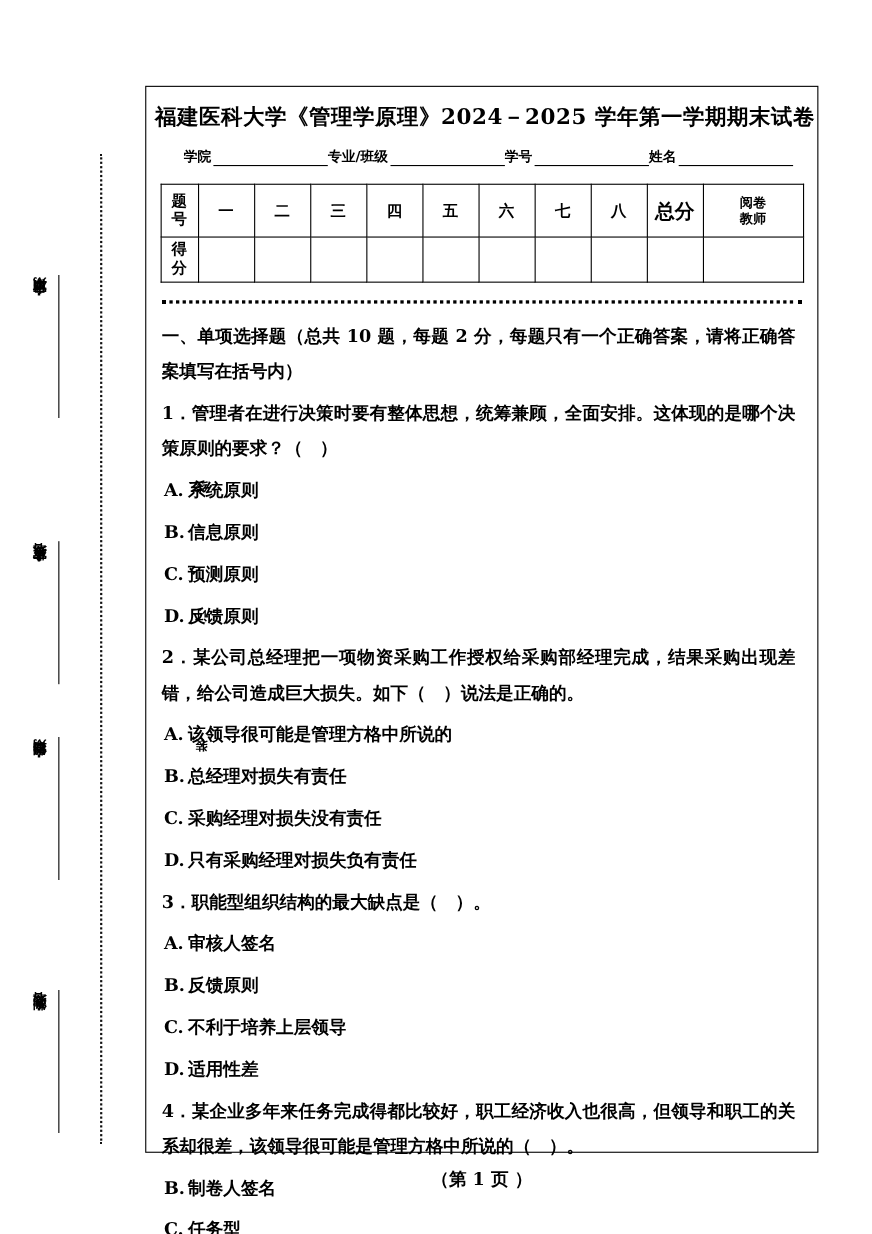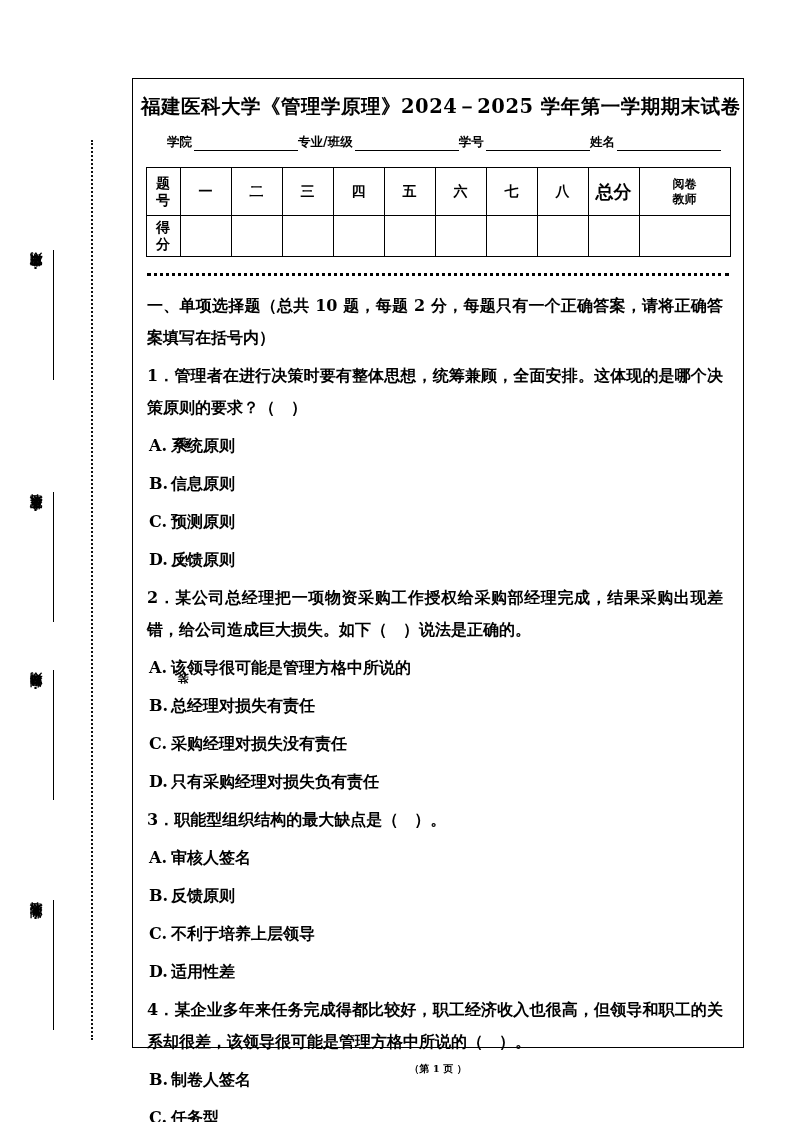--- a/index.html
+++ b/index.html
@@ -185,21 +185,21 @@
     font-family: "DejaVu Serif", "Liberation Serif", serif;
   }
 
   
   .footer {
     position: absolute;
     left: 132px;
     top: 1062px;
     width: 612px;
     text-align: center;
-    font-size: 10px;
+    font-size: 16px;
     font-weight: bold;
     font-family: "DejaVu Serif", "Liberation Serif", serif;
   }
 </style>
 </head>
 <body>
 
 <div class="margin-labels">
     <div class="v-rule" style="top: 250px; height: 130px;"></div>
     <div class="v-rule" style="top: 492px; height: 130px;"></div>

